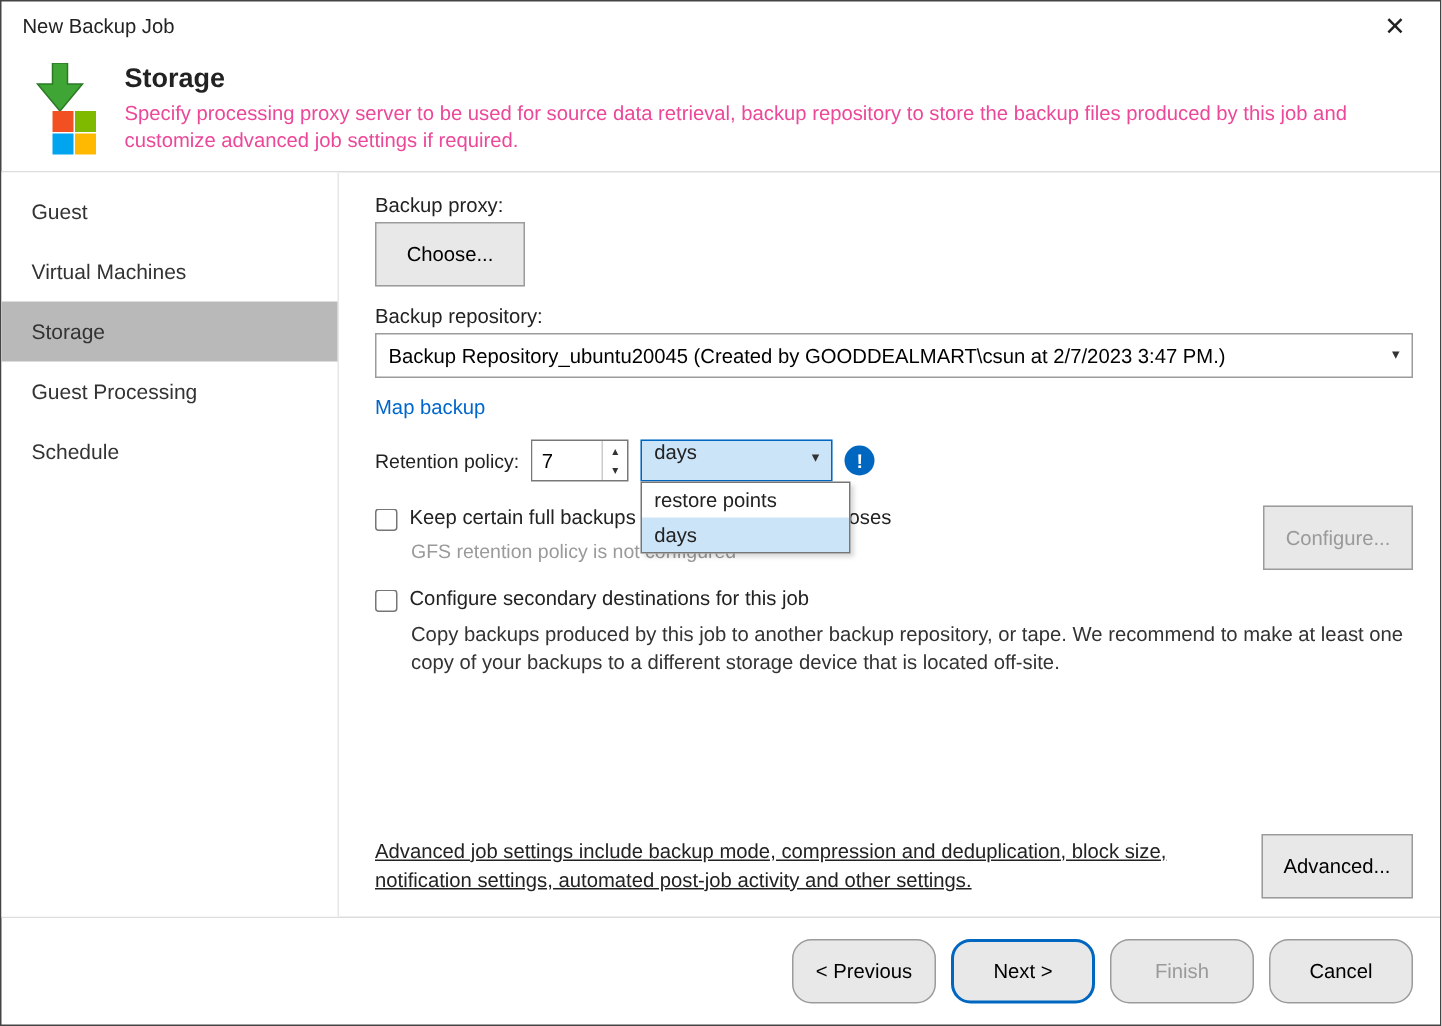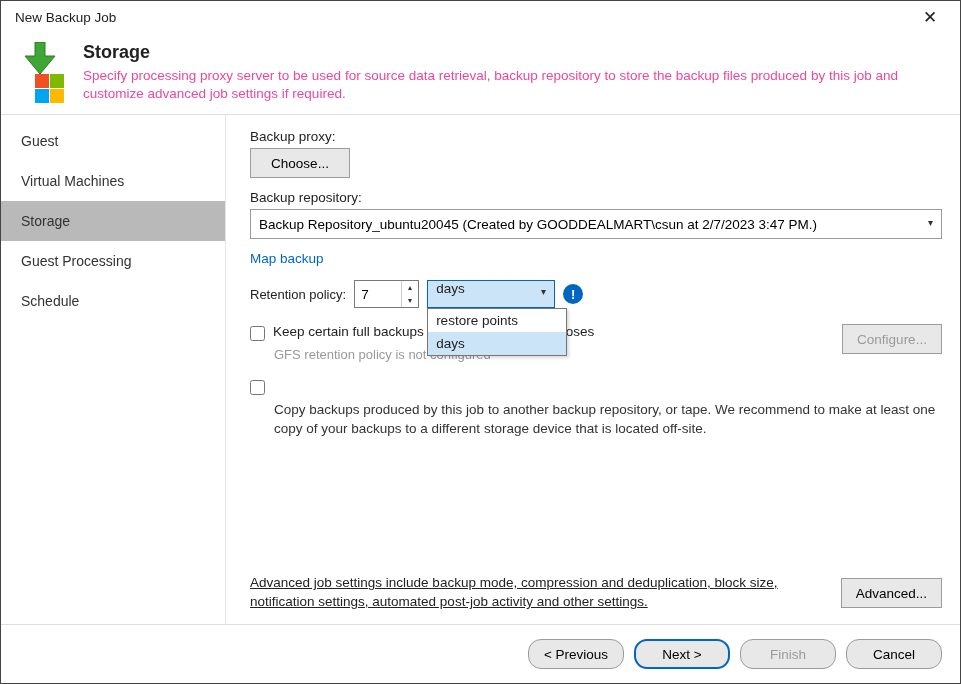--- a/index.html
+++ b/index.html
@@ -14,21 +14,21 @@
   .header-text p { font-size: 13.5px; color: #ec4899; line-height: 1.35; }
   .body { flex: 1; display: flex; border-top: 1px solid #ddd; border-bottom: 1px solid #ddd; overflow: visible; }
   .sidebar { width: 225px; flex: 0 0 225px; border-right: 1px solid #e6e6e6; padding-top: 6px; background: #fff; }
   .nav-item { padding: 12px 20px; font-size: 14px; color: #333; cursor: pointer; }
   .nav-item.active { background: #b9b9b9; }
   .content { flex: 1; padding: 14px 18px 10px 24px; position: relative; }
   .row { margin-bottom: 12px; }
   .label { font-size: 13.5px; margin-bottom: 4px; display: block; }
   .field-row { display: flex; gap: 10px; align-items: stretch; }
   .textbox { flex: 1; border: 1px solid #9b9b9b; background: #fafafa; padding: 5px 8px; font-size: 13.5px; height: 30px; }
-  .btn { background: #e8e8e8; border: 1px solid #9b9b9b; padding: 0 14px; font-size: 13.5px; cursor: pointer; min-width: 100px; height: 30px; }
+  .btn { background: #e8e8e8; border: 1px solid #9b9b9b; padding: 0 14px; font-size: 13.5px; cursor: pointer; min-width: 100px; height: 43px; }
   .btn:disabled { color: #9a9a9a; cursor: default; }
   .btn.primary { border: 2px solid #0067c0; }
   .select-wrap { position: relative; flex: 1; }
   .select { width: 100%; border: 1px solid #9b9b9b; background: #fff; padding: 5px 28px 5px 8px; font-size: 13.5px; height: 30px; appearance: none; }
   .select-caret { position: absolute; right: 9px; top: 8px; pointer-events: none; font-size: 10px; color: #333; }
   .storage-info { display: flex; justify-content: space-between; align-items: center; margin: 8px 0 14px 0; }
   .storage-left { display: flex; align-items: center; gap: 10px; font-size: 13.5px; }
   .disk-icon { width: 18px; height: 20px; position: relative; }
   .disk-icon span { display:block; width:18px; height:4px; background:#2f8ee6; margin-bottom:3px; border-radius:1px; }
   .link { color: #0066cc; cursor: pointer; font-size: 13.5px; }
@@ -143,20 +143,21 @@
             <input type="checkbox" style="">
             <span class="check-label">Keep certain full backups longer for archival purposes</span>
           </div>
           <div class="hint">GFS retention policy is not configured</div>
         </div>
         <button class="btn" disabled="">Configure...</button>
       </div>
 
       <div class="check-row">
         <input type="checkbox" style="">
+        <span class="check-label">Configure secondary destinations for this job</span>
       </div>
       <div class="desc">Copy backups produced by this job to another backup repository, or tape. We recommend to make at least one copy of your backups to a different storage device that is located off-site.</div>
 
       <div class="adv-row">
         <div class="adv-text">Advanced job settings include backup mode, compression and deduplication, block size, notification settings, automated post-job activity and other settings.</div>
         <button class="btn">Advanced...</button>
       </div>
 
     </div>
   </div>

